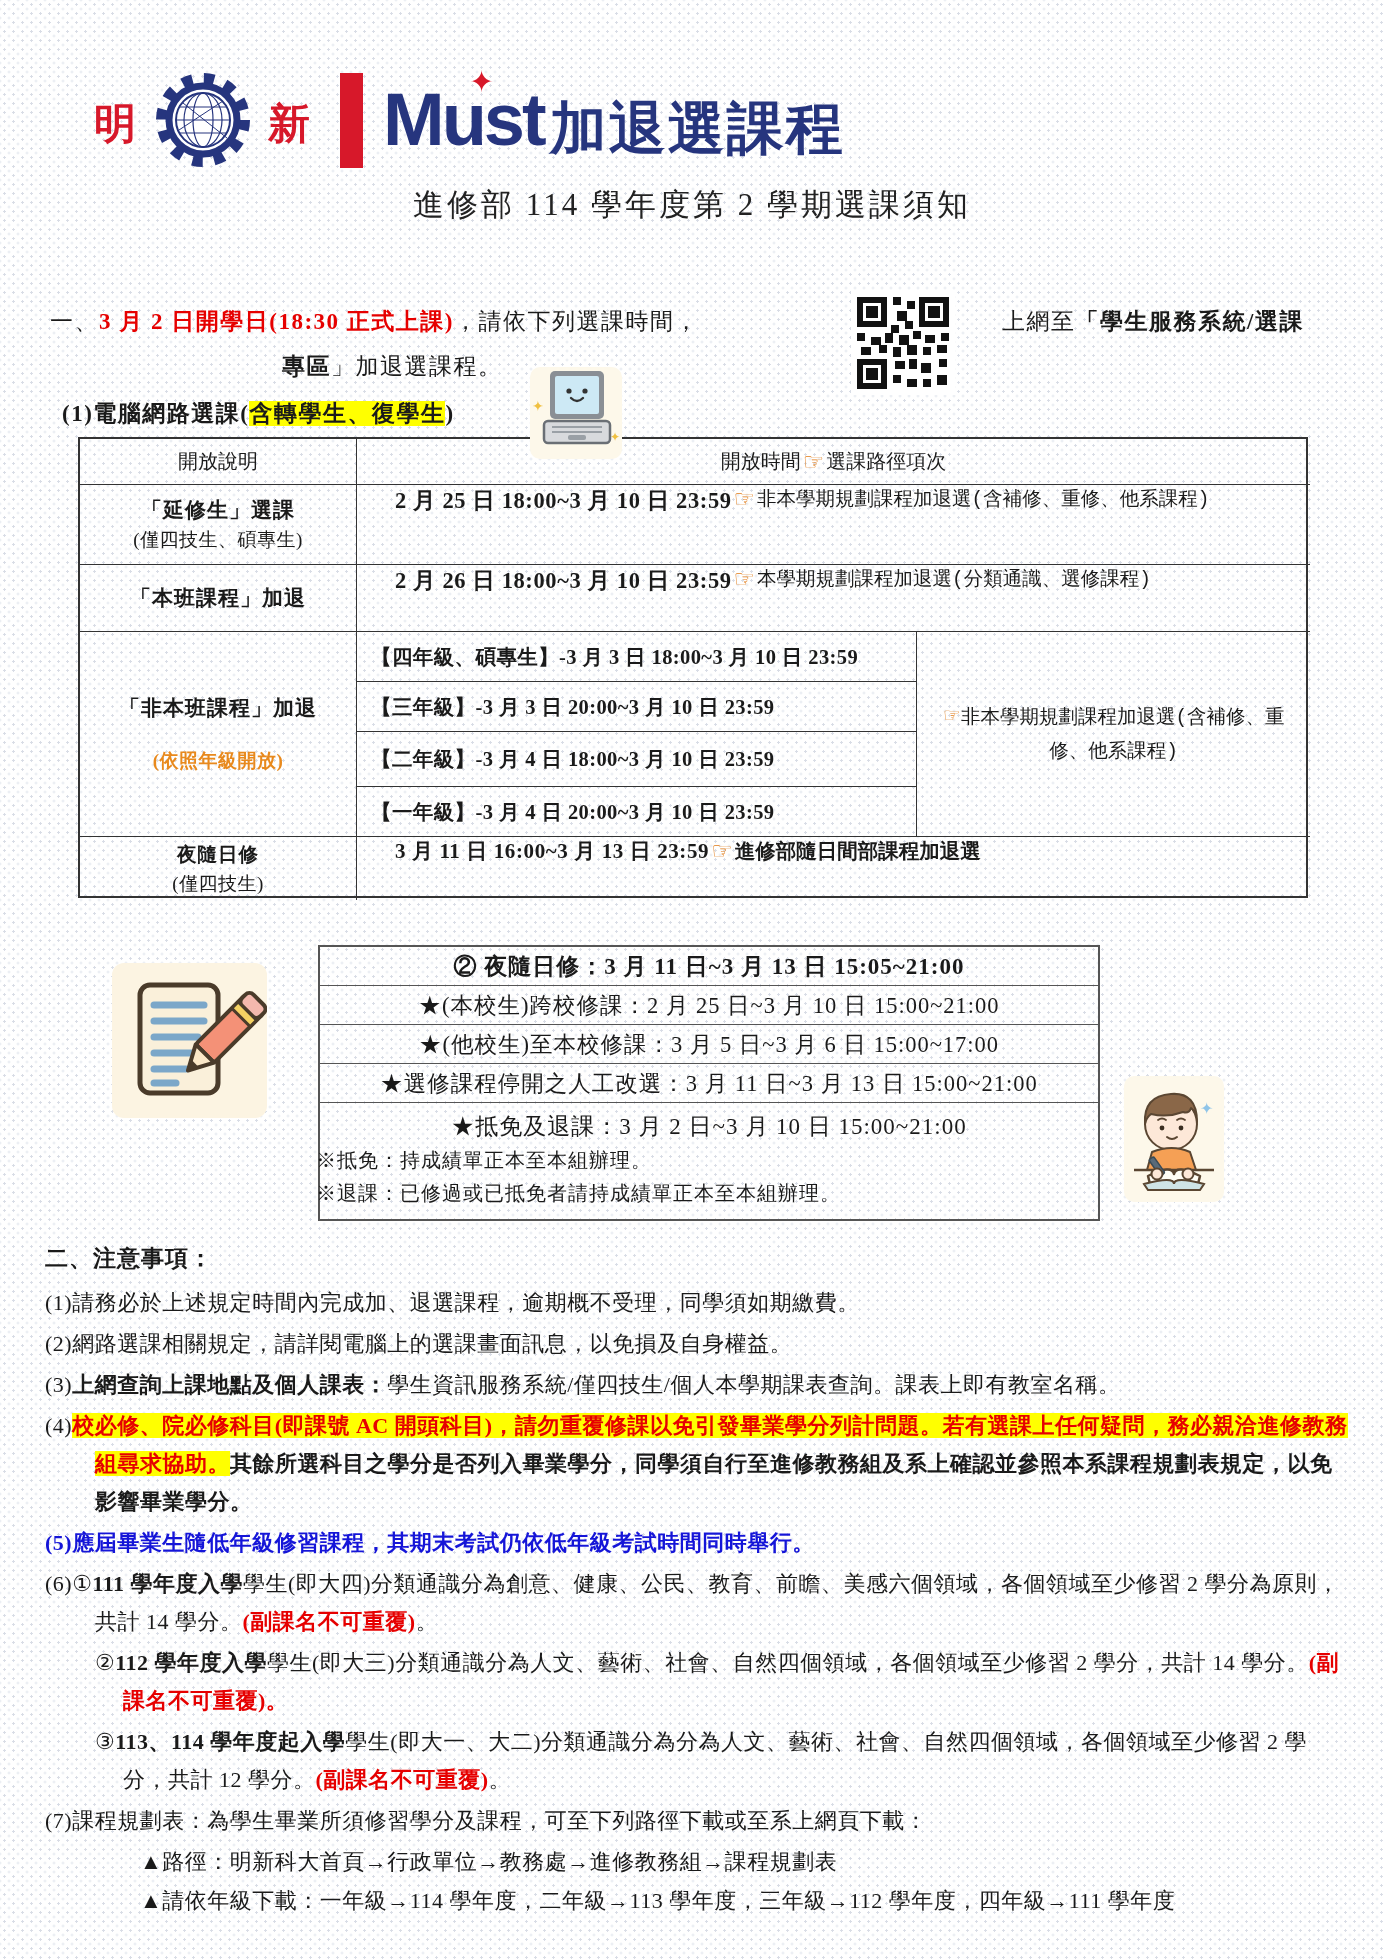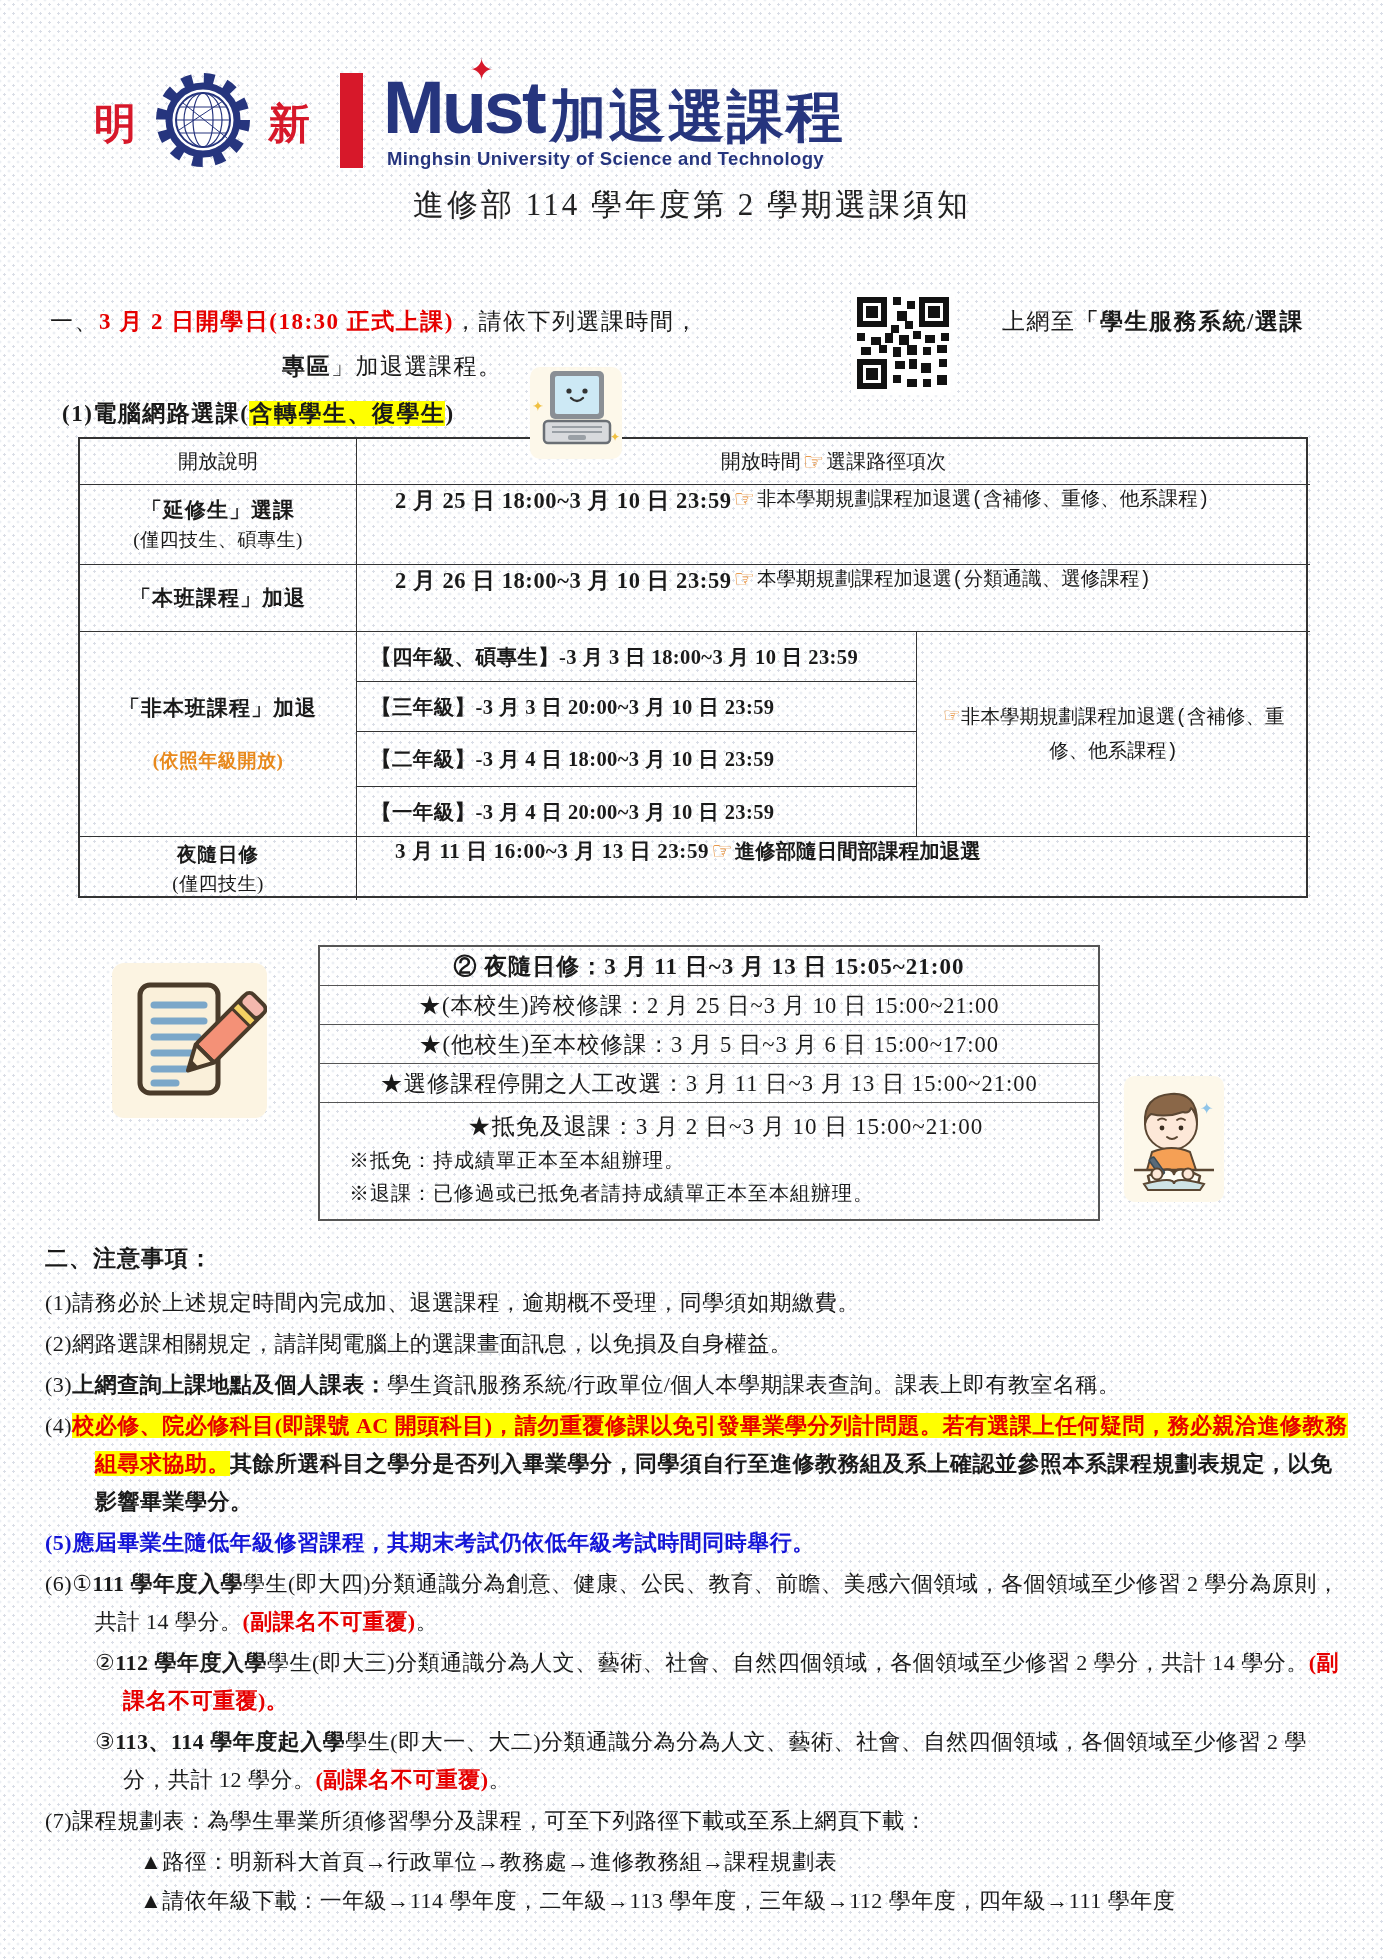--- a/index.html
+++ b/index.html
@@ -116,21 +116,20 @@
         </g>
         <text x="176" y="74" font-size="42" font-weight="bold" fill="#d7182a" font-family="serif">新</text>
       </svg>
     </span>
     <div class="redbar"></div>
     <div class="brand">
       <div class="brand-row1">
         <span class="must"><span>Must</span><span class="spark">✦</span></span>
         <span class="brand-cjk">加退選課程</span>
       </div>
-      <div class="brand-en">Minghsin University of Science and Technology</div>
     </div>
   </div>
 
   <div class="abs doc-title">進修部 114 學年度第 2 學期選課須知</div>
 
   <div class="abs s23 sec1-line1">
     <span>一、</span><span class="red b">3 月 2 日開學日(18:30 正式上課)</span><span>，請依下列選課時間，</span>
   </div>
 
   <div class="abs qr">
@@ -286,21 +285,21 @@
         <path d="M108 112 L113 122 L118 112 Z" fill="#4a3b2a"></path>
       </g>
     </svg>
   </div>
 
   <div class="abs table2">
     <div class="t2row boldrow">② 夜隨日修：3 月 11 日~3 月 13 日 15:05~21:00</div>
     <div class="t2row">★(本校生)跨校修課：2 月 25 日~3 月 10 日 15:00~21:00</div>
     <div class="t2row">★(他校生)至本校修課：3 月 5 日~3 月 6 日 15:00~17:00</div>
     <div class="t2row">★選修課程停開之人工改選：3 月 11 日~3 月 13 日 15:00~21:00</div>
-    <div class="t2row t2block" style="height:auto;flex-direction:column;align-items:stretch;padding-left:33px;">
+    <div class="t2row t2block" style="height:auto;flex-direction:column;align-items:stretch;">
       <div class="mainline">★抵免及退課：3 月 2 日~3 月 10 日 15:00~21:00</div>
       <div class="note">※抵免：持成績單正本至本組辦理。</div>
       <div class="note">※退課：已修過或已抵免者請持成績單正本至本組辦理。</div>
     </div>
   </div>
 
   <div class="abs boy-card">
     <svg width="100" height="126" viewBox="0 0 100 126">
       <rect width="100" height="126" rx="10" fill="#fdf8ea"></rect>
       <text x="76" y="38" font-size="16" fill="#8fc4e8">✦</text>
@@ -322,21 +321,21 @@
     </svg>
   </div>
 
   <div class="abs notes">
     <div class="notes-heading">二、注意事項：</div>
 
     <div class="note"><span>(1)</span><span>請務必於上述規定時間內完成加、退選課程，逾期概不受理，同學須如期繳費。</span></div>
 
     <div class="note"><span>(2)</span><span>網路選課相關規定，請詳閱電腦上的選課畫面訊息，以免損及自身權益。</span></div>
 
-    <div class="note"><span>(3)</span><span class="b">上網查詢上課地點及個人課表：</span><span>學生資訊服務系統/行政單位/個人本學期課表查詢。課表上即有教室名稱。</span></div>
+    <div class="note"><span>(3)</span><span class="b">上網查詢上課地點及個人課表：</span><span>學生資訊服務系統/僅四技生/個人本學期課表查詢。課表上即有教室名稱。</span></div>
 
     <div class="note"><span>(4)</span><span class="hlred">校必修、院必修科目(即課號 AC 開頭科目)，請勿重覆修課以免引發畢業學分列計問題。若有選課上任何疑問，務必親洽進修教務組尋求協助。</span><span class="b">其餘所選科目之學分是否列入畢業學分，同學須自行至進修教務組及系上確認並參照本系課程規劃表規定，以免影響畢業學分。</span></div>
 
     <div class="note blue b"><span>(5)</span><span>應屆畢業生隨低年級修習課程，其期末考試仍依低年級考試時間同時舉行。</span></div>
 
     <div class="note"><span>(6)</span><span>①</span><span class="b">111 學年度入學</span><span>學生(即大四)分類通識分為創意、健康、公民、教育、前瞻、美感六個領域，各個領域至少修習 2 學分為原則，共計 14 學分。</span><span class="red b">(副課名不可重覆)</span><span>。</span></div>
 
     <div class="sub"><span>②</span><span class="b">112 學年度入學</span><span>學生(即大三)分類通識分為人文、藝術、社會、自然四個領域，各個領域至少修習 2 學分，共計 14 學分。</span><span class="red b">(副課名不可重覆)。</span><span></span></div>
 
     <div class="sub"><span>③</span><span class="b">113、114 學年度起入學</span><span>學生(即大一、大二)分類通識分為分為人文、藝術、社會、自然四個領域，各個領域至少修習 2 學分，共計 12 學分。</span><span class="red b">(副課名不可重覆)</span><span>。</span></div>

